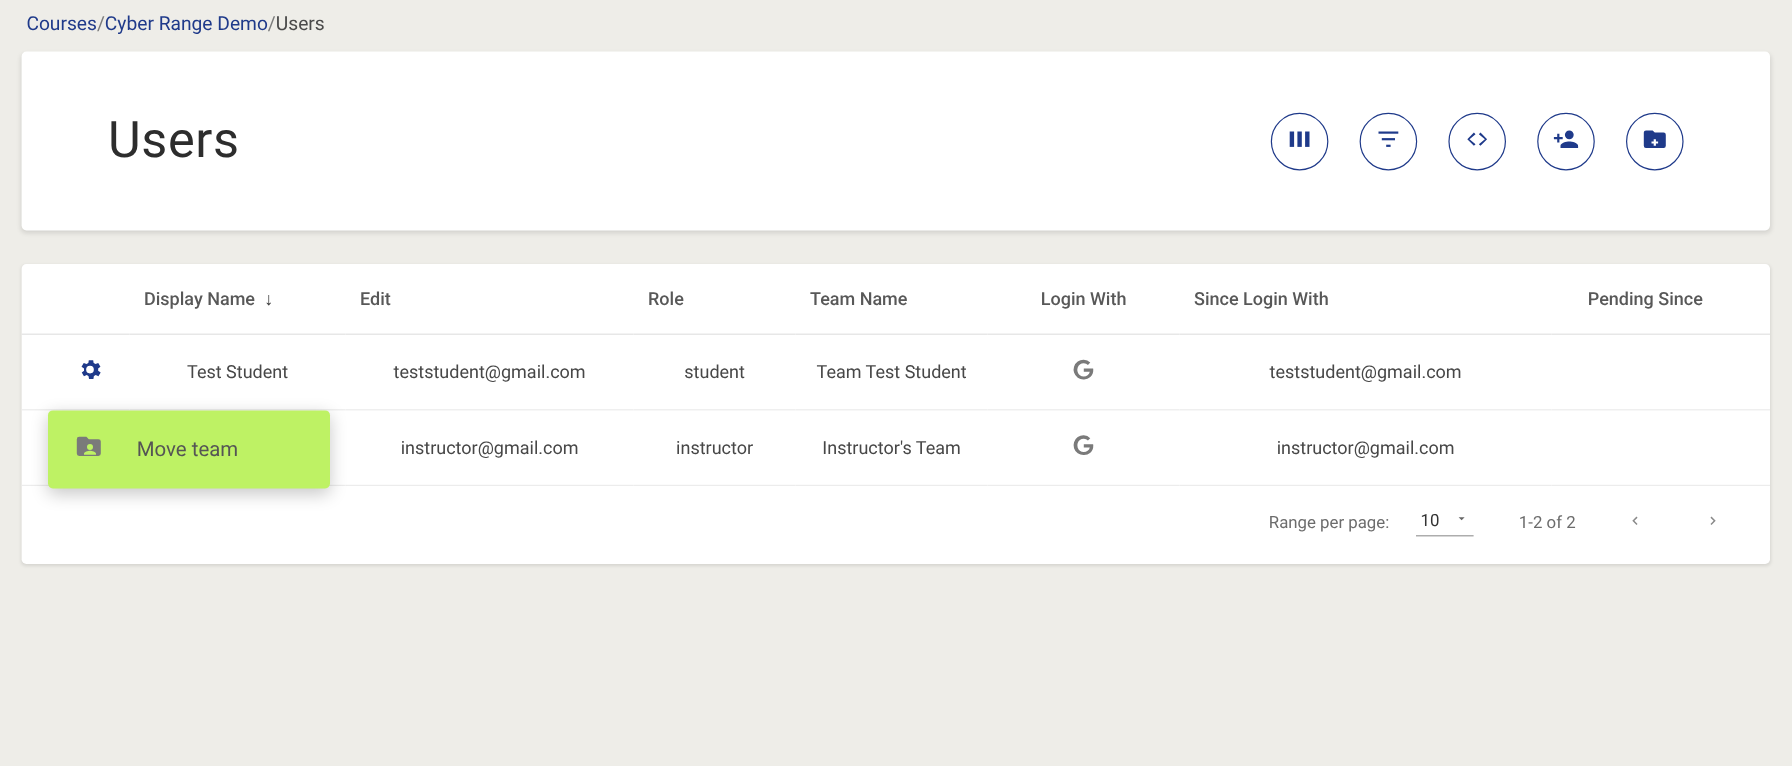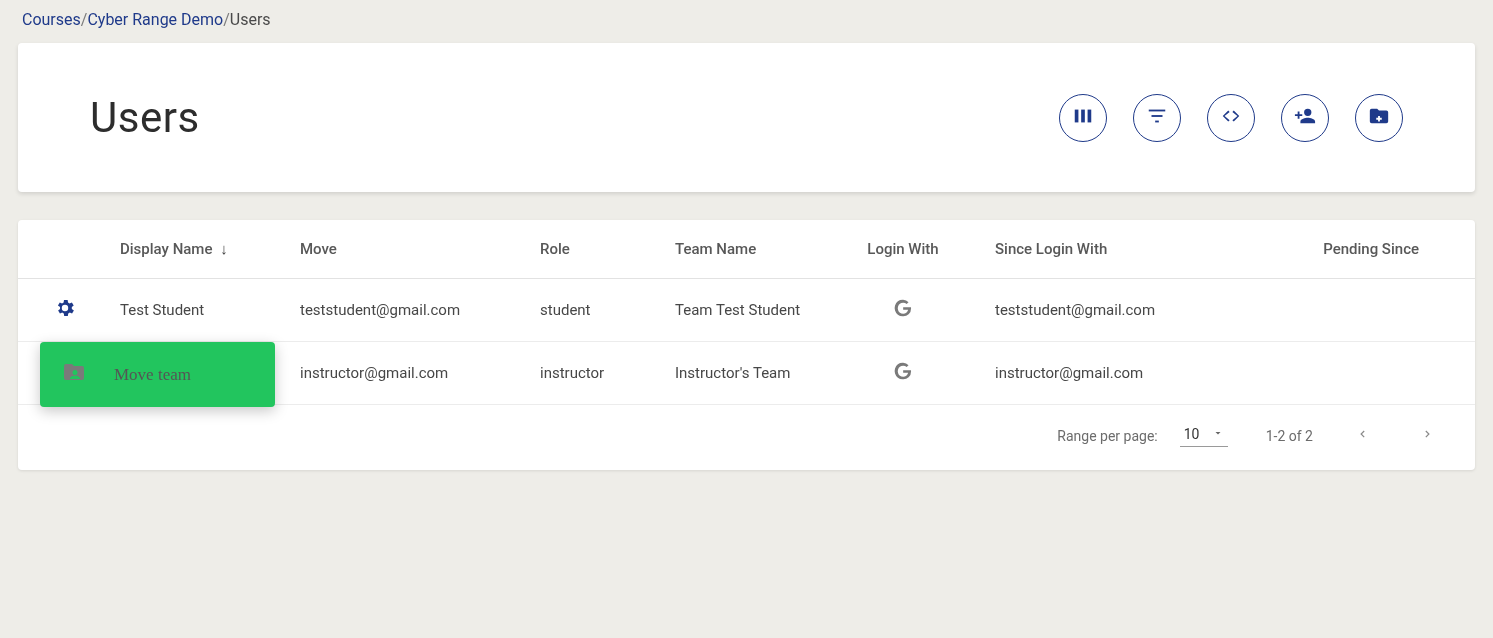--- a/index.html
+++ b/index.html
@@ -86,20 +86,21 @@
   thead th.col-pending{ text-align: right; padding-right: 56px; }
 
   .sort-arrow { font-size: 15px; margin-left: 4px; color: #424242; }
 
   tbody td {
     padding: 18px 12px;
     border-bottom: 1px solid #ececec;
     font-size: 15px;
     color: #474747;
     vertical-align: middle;
+    text-align: center;
   }
   tbody td.cell-gear { padding-left: 36px; }
   tbody td.cell-login { text-align: center; }
   tbody td.cell-pending { text-align: right; padding-right: 56px; }
 
   .gear-icon { color: #1f3a8a; cursor: pointer; }
   .gear-icon svg { width: 22px; height: 22px; fill: #1f3a8a; }
 
   .google-icon svg { width: 22px; height: 22px; fill: #7a7a7a; }
 
@@ -127,25 +128,24 @@
   .page-nav { display: flex; gap: 44px; }
   .nav-btn { background: none; border: none; cursor: pointer; color: #8a8a8a; padding: 4px; }
   .nav-btn svg { width: 14px; height: 14px; fill: #8a8a8a; }
 
   
   .context-menu {
     position: absolute;
     top: 122px;
     left: 22px;
     width: 235px;
-    background: #22c55e;
+    background: #bef264;
     border-radius: 4px;
     box-shadow: 0 4px 14px rgba(0,0,0,0.22);
     z-index: 10;
-    font-family: Liberation Serif, serif;
   }
   .context-menu .menu-item {
     display: flex;
     align-items: center;
     gap: 28px;
     padding: 18px 22px;
     font-size: 17px;
     color: #555;
     cursor: pointer;
   }
@@ -213,21 +213,21 @@
 
 <div class="table-card">
   <table>
     <thead>
       <tr>
         <th class="col-gear"></th>
         <th class="col-name">
           <span>Display Name</span>
           <span class="sort-arrow">↓</span>
         </th>
-        <th class="col-email">Move</th>
+        <th class="col-email">Edit</th>
         <th class="col-role">Role</th>
         <th class="col-team">Team Name</th>
         <th class="col-login">Login With</th>
         <th class="col-last">Since Login With</th>
         <th class="col-pending">Pending Since</th>
       </tr>
     </thead>
     <tbody id="table-body">
         <tr>
           <td class="cell-gear"><span class="gear-icon"><svg viewBox="0 0 24 24">

